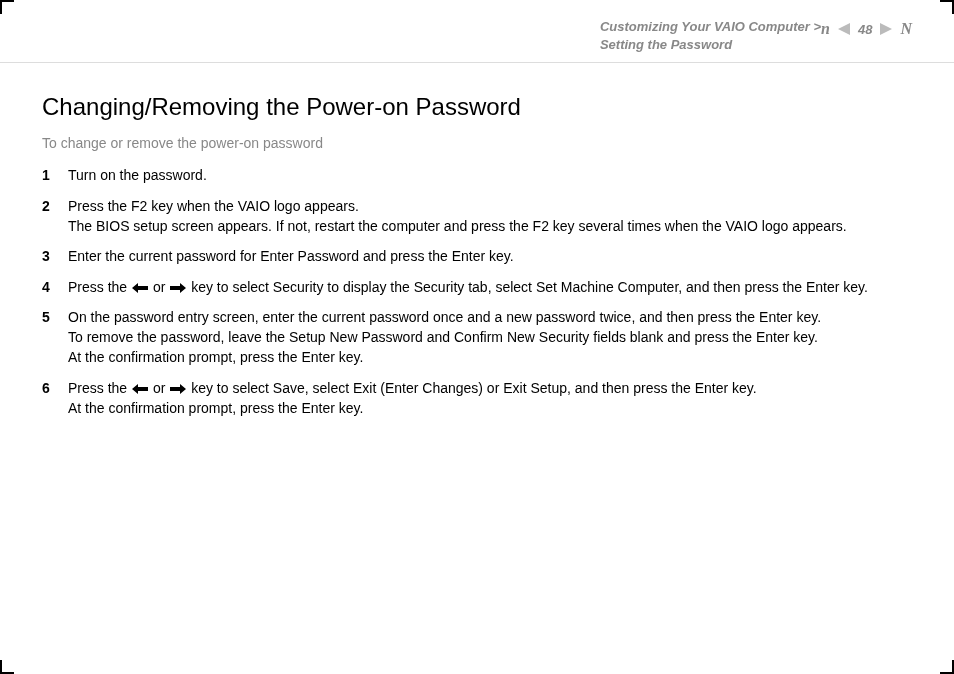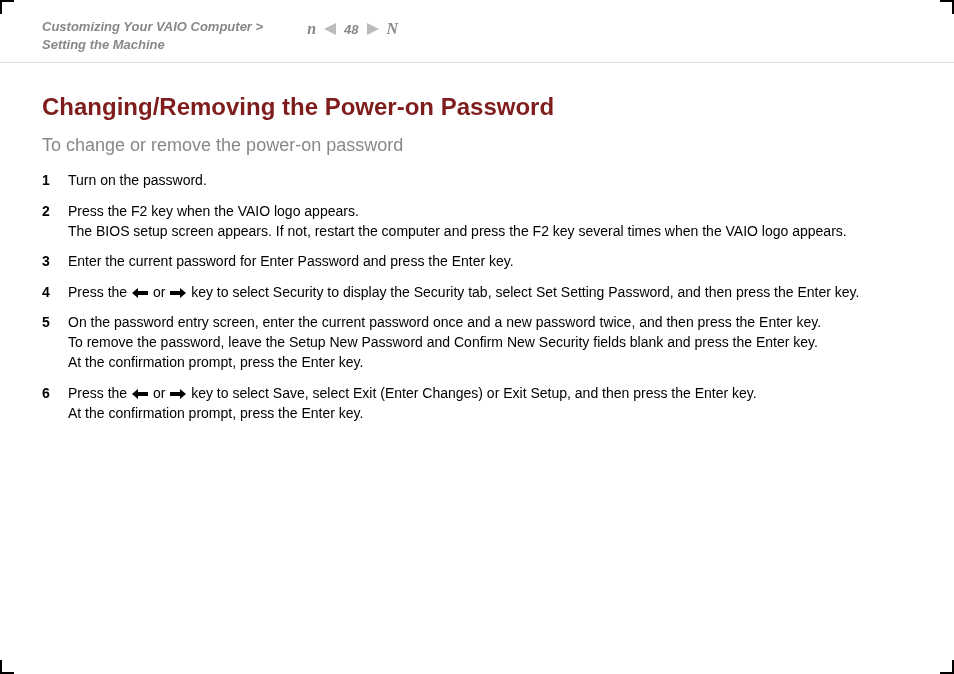--- a/index.html
+++ b/index.html
@@ -5,25 +5,24 @@
     * { margin: 0; padding: 0; box-sizing: border-box; }
     body {
       width: 954px;
       height: 674px;
       font-family: Arial, Helvetica, sans-serif;
       background: #fff;
       position: relative;
     }
     .header {
       display: flex;
-      justify-content: flex-start;
+      justify-content: flex-end;
       align-items: flex-start;
       padding: 18px 42px 8px 42px;
       border-bottom: 1px solid #ddd;
-      gap: 44px;
     }
     .breadcrumb {
       color: #888;
       font-size: 13px;
       font-weight: bold;
       font-style: italic;
       line-height: 1.4;
     }
     .page-nav {
       display: flex;
@@ -53,28 +52,28 @@
     }
     .nav-arrow.right {
       border-top: 6px solid transparent;
       border-bottom: 6px solid transparent;
       border-left: 12px solid #bbb;
     }
     .content {
       padding: 30px 42px 20px 42px;
     }
     .title {
-      color: #7f1d1d;
+      color: #000000;
       font-size: 24px;
-      font-weight: bold;
+      font-weight: normal;
       margin-bottom: 14px;
     }
     .subtitle {
       color: #888;
-      font-size: 18px;
+      font-size: 14px;
       font-weight: normal;
       margin-bottom: 14px;
     }
     .steps {
       font-size: 14px;
       line-height: 1.45;
       color: #000;
     }
     .step {
       display: flex;
@@ -122,21 +121,21 @@
 <body>
 
 <div class="corner tl"></div>
 <div class="corner tr"></div>
 <div class="corner bl"></div>
 <div class="corner br"></div>
 
 <div class="header">
   <div class="breadcrumb">
     <div>Customizing Your VAIO Computer &gt;</div>
-    <div>Setting the Machine</div>
+    <div>Setting the Password</div>
   </div>
   <div class="page-nav">
     <span class="n-letter">n</span>
     <span class="nav-arrow left"></span>
     <span>48</span>
     <span class="nav-arrow right"></span>
     <span class="n-letter">N</span>
   </div>
 </div>
 
@@ -155,21 +154,21 @@
       <div class="step">
         <div class="step-num">3</div>
         <div class="step-body">Enter the current password for <b>Enter Password</b> and press the <b>Enter</b> key.</div>
       </div>
       <div class="step">
         <div class="step-num">4</div>
         <div class="step-body">Press the <span class="inline-arrow"><svg width="16" height="10" viewBox="0 0 16 10">
               <path d="M0 5 L6 0 L6 3 L16 3 L16 7 L6 7 L6 10 Z" fill="#000"></path>
             </svg></span> or <span class="inline-arrow"><svg width="16" height="10" viewBox="0 0 16 10">
               <path d="M16 5 L10 0 L10 3 L0 3 L0 7 L10 7 L10 10 Z" fill="#000"></path>
-            </svg></span> key to select <b>Security</b> to display the <b>Security</b> tab, select <b>Set Setting Password</b>, and then press the <b>Enter</b> key.</div>
+            </svg></span> key to select <b>Security</b> to display the <b>Security</b> tab, select <b>Set Machine Computer</b>, and then press the <b>Enter</b> key.</div>
       </div>
       <div class="step">
         <div class="step-num">5</div>
         <div class="step-body">On the password entry screen, enter the current password once and a new password twice, and then press the <b>Enter</b> key.<br>To remove the password, leave the <b>Setup New Password</b> and <b>Confirm New Security</b> fields blank and press the <b>Enter</b> key.<br>At the confirmation prompt, press the <b>Enter</b> key.</div>
       </div>
       <div class="step">
         <div class="step-num">6</div>
         <div class="step-body">Press the <span class="inline-arrow"><svg width="16" height="10" viewBox="0 0 16 10">
               <path d="M0 5 L6 0 L6 3 L16 3 L16 7 L6 7 L6 10 Z" fill="#000"></path>
             </svg></span> or <span class="inline-arrow"><svg width="16" height="10" viewBox="0 0 16 10">

